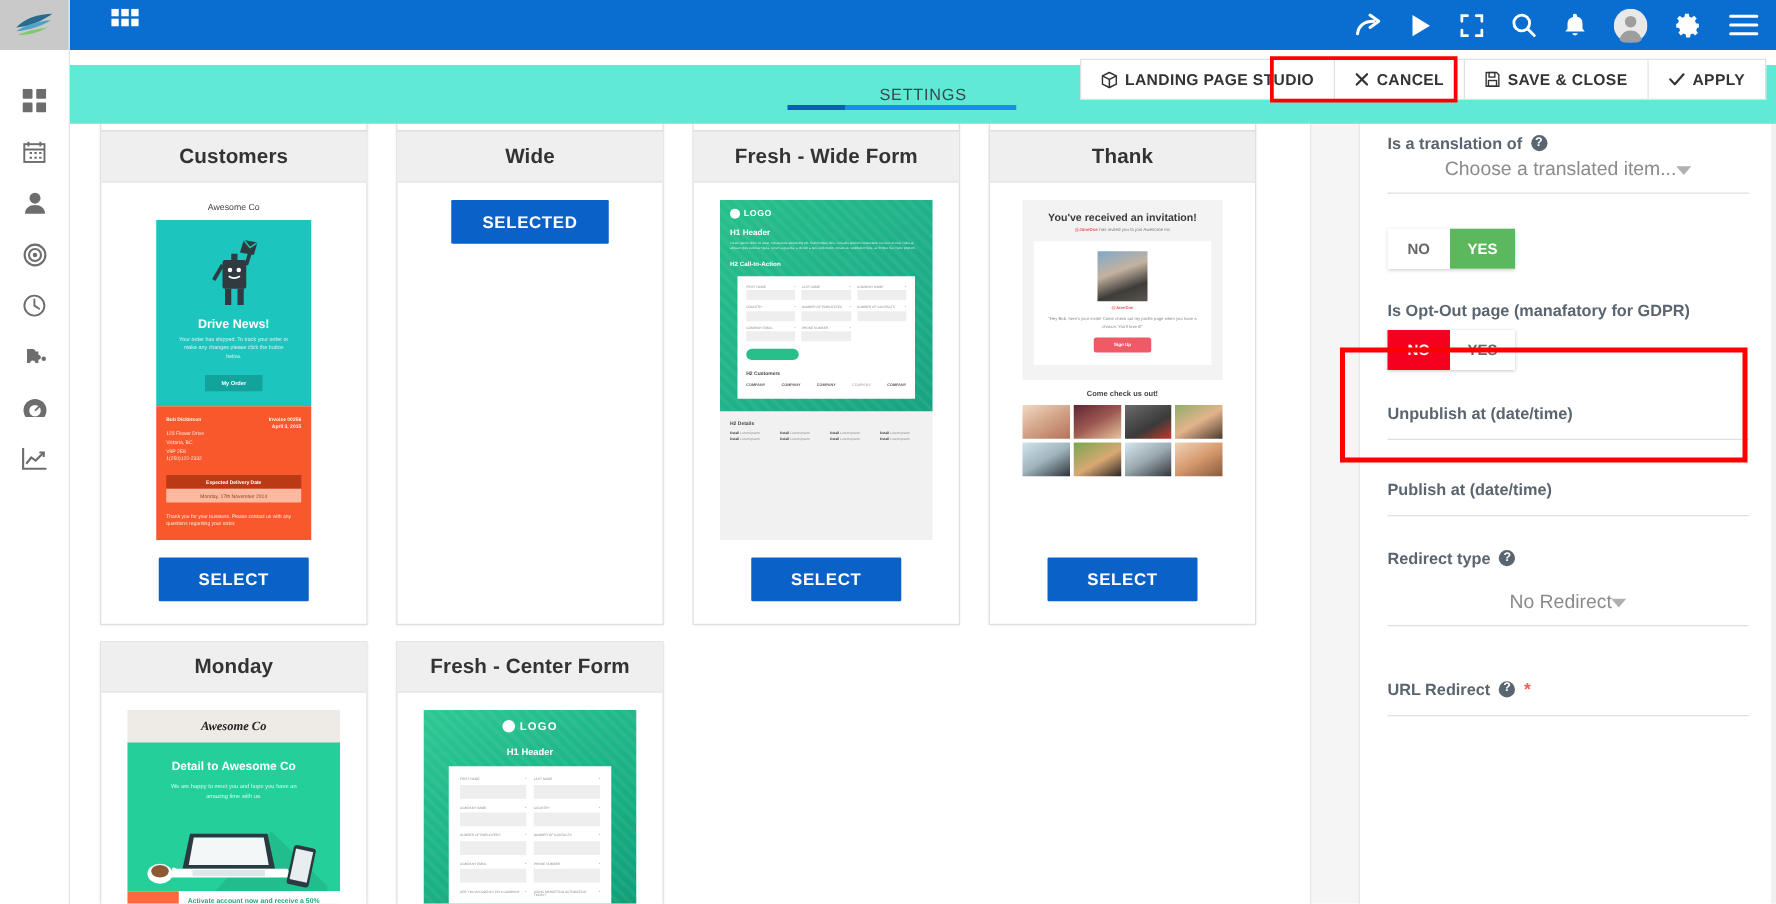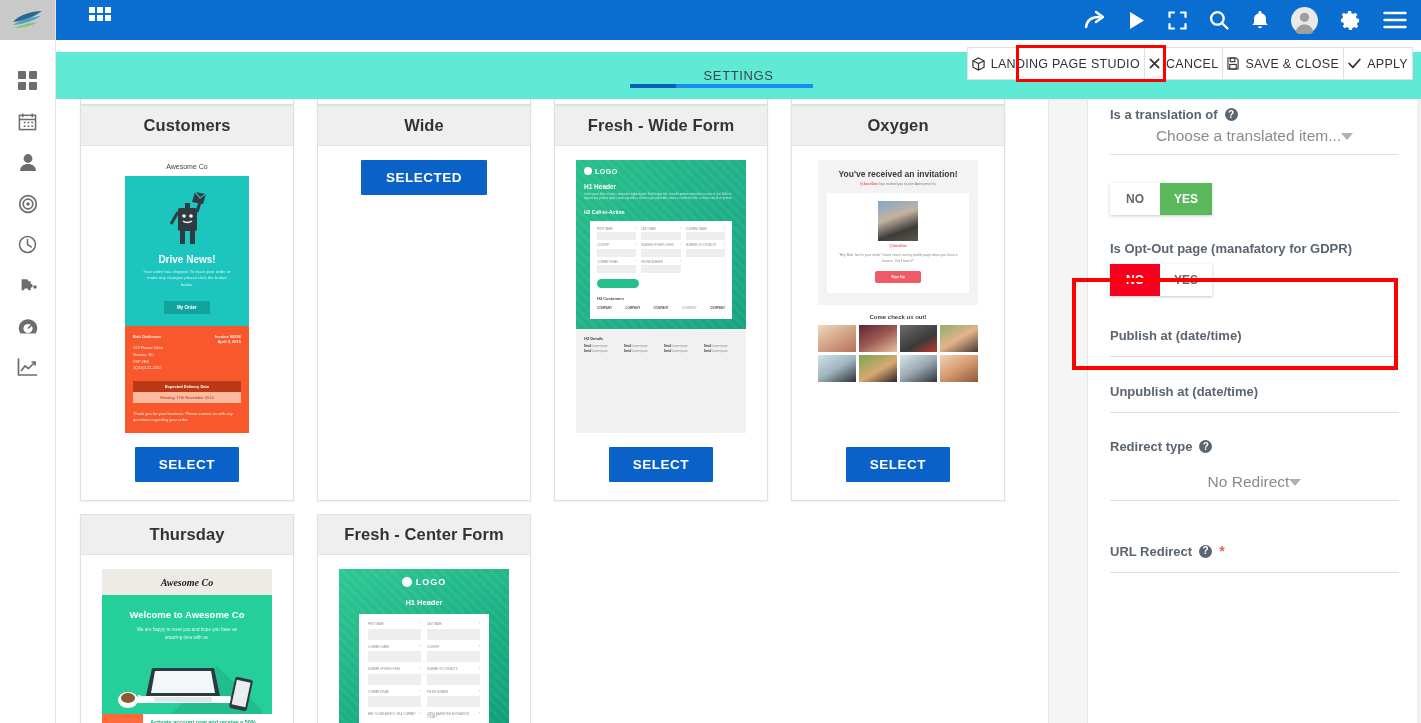--- a/index.html
+++ b/index.html
@@ -51,22 +51,22 @@
   }
   .tab-underline-dark-l {
     position: absolute; left: 630px; top: 84px; width: 46px; height: 4px;
     background: #0a5fb8; z-index: 26;
   }
   .actions {
     position: absolute; right: 8px; top: 47px; display: flex; align-items: stretch;
     height: 33px; z-index: 28;
   }
   .act {
-    display: flex; align-items: center; gap: 6px; padding: 0 4px;
-    font-size: 12.5px; font-weight: normal; color: #333; letter-spacing: .3px;
+    display: flex; align-items: center; gap: 6px; padding: 0 16px;
+    font-size: 12.5px; font-weight: bold; color: #333; letter-spacing: .3px;
     background: #fff; border: 1px solid #e0e0e0; border-left: none; cursor: pointer;
     white-space: nowrap;
   }
   .act:first-child { border-left: 1px solid #e0e0e0; }
   .act svg { display: block; }
   .act-highlight {
     position: absolute; left: 1016px; top: 45px; width: 150px; height: 37px;
     border: 3px solid #ff0000; z-index: 29; pointer-events: none;
   }
 
@@ -85,21 +85,21 @@
     box-shadow: 0 1px 2px rgba(0,0,0,.07);
   }
   .card-head {
     background: #efefef; border-bottom: 1px solid #e4e4e4;
     text-align: center; padding: 10px 4px; font-size: 16.5px;
     font-weight: bold; color: #333; letter-spacing: .1px;
   }
   .card-body { padding: 14px 16px 0; flex: 1; display: flex; justify-content: center; }
   .card-foot { padding: 14px 0 18px; display: flex; justify-content: center; }
   .sel-btn {
-    background: #0a62c9; color: #fff; border: none; padding: 10px 0; width: 104px;
+    background: #0a62c9; color: #fff; border: none; padding: 10px 0; width: 120px;
     font-size: 13.5px; font-weight: bold; letter-spacing: .5px; cursor: pointer;
     font-family: "Liberation Sans", sans-serif; border-radius: 1px;
   }
   .sel-btn.wide { width: 126px; }
 
   
   .partial-row { display: flex; padding-left: 24px; }
   .partial-card {
     width: 214px; margin-right: 23px; border: 1px solid #e0e0e0; border-top: none;
     background: #fff; height: 18px; display: flex; justify-content: center;
@@ -582,21 +582,21 @@
               </div>
             </div>
           </div>
         </div>
         <div class="card-foot">
           <button class="sel-btn">SELECT</button>
         </div>
       </div>
 
       <div class="card" style="margin-right:0">
-        <div class="card-head">Oxygen</div>
+        <div class="card-head">Thank</div>
         <div class="card-body">
           <div class="thumb-ox">
             <div class="ox-top">
               <div class="ox-h">You've received an invitation!</div>
               <div class="ox-sub"><b>@JaneDoe</b><span> has invited you to join Awesome Inc</span></div>
               <div class="ox-card">
                 <div class="ox-photo"></div>
                 <div class="ox-name">@JaneDoe</div>
                 <div class="ox-quote">"Hey Bob, here's your invite! Come check out my profile page when you have a chance. You'll love it!"</div>
                 <span class="ox-signup">Sign Up</span>
@@ -614,26 +614,26 @@
               <div class="ox-t" style="background:linear-gradient(150deg,#f0d3b8,#d69a6e 50%,#8a5a3c)"></div>
             </div>
           </div>
         </div>
         <div class="card-foot">
           <button class="sel-btn">SELECT</button>
         </div>
       </div>
 
       <div class="card" style="margin-bottom:0">
-        <div class="card-head">Thursday</div>
+        <div class="card-head">Monday</div>
         <div class="card-body">
           <div class="thumb-sun">
             <div class="sun-logo">Awesome Co</div>
             <div class="sun-green">
-              <div class="sun-h">Welcome to Awesome Co</div>
+              <div class="sun-h">Detail to Awesome Co</div>
               <div class="sun-p">We are happy to meet you and hope you have an amazing time with us.</div>
               <div class="sun-ill">
                 <svg viewBox="0 0 150 62" width="100%" height="62" preserveAspectRatio="xMidYMax meet">
                   <path d="M105 14 L150 58 L150 62 L60 62 Z" fill="#1fae84" opacity=".55"></path>
                   <path d="M40 16h62l6 28H34z" fill="#2b3a42"></path>
                   <path d="M43 19h56l4 22H39z" fill="#f4f7f8"></path>
                   <path d="M26 44h92l4 7H22z" fill="#fff"></path>
                   <rect x="42" y="45" width="58" height="5" fill="#dfe6e9"></rect>
                   <ellipse cx="16" cy="48" rx="10" ry="8" fill="#fff"></ellipse>
                   <ellipse cx="16" cy="46" rx="7" ry="5" fill="#8a5a33"></ellipse>
@@ -776,30 +776,30 @@
     <div class="field" style="padding-top:26px">
       <div class="flabel">
           <span>Is Opt-Out page (manafatory for GDPR)</span>
         </div>
       <div class="toggle">
         <button class="tg on-red">NO</button>
         <button class="tg">YES</button>
       </div>
     </div>
 
+    <div class="field" style="padding-top:27px">
+      <div class="flabel">
+          <span>Unpublish at (date/time)</span>
+        </div>
+      <div class="underline"></div>
+    </div>
+
     <div class="field" style="padding-top:32px">
       <div class="flabel">
           <span>Publish at (date/time)</span>
-        </div>
-      <div class="underline"></div>
-    </div>
-
-    <div class="field" style="padding-top:27px">
-      <div class="flabel">
-          <span>Unpublish at (date/time)</span>
         </div>
       <div class="underline"></div>
     </div>
 
     <div class="field" style="padding-top:26px">
       <div class="flabel">
         <span>Redirect type</span>
         <span class="help">?</span>
       </div>
       <div class="select-line" style="margin-top:14px">

